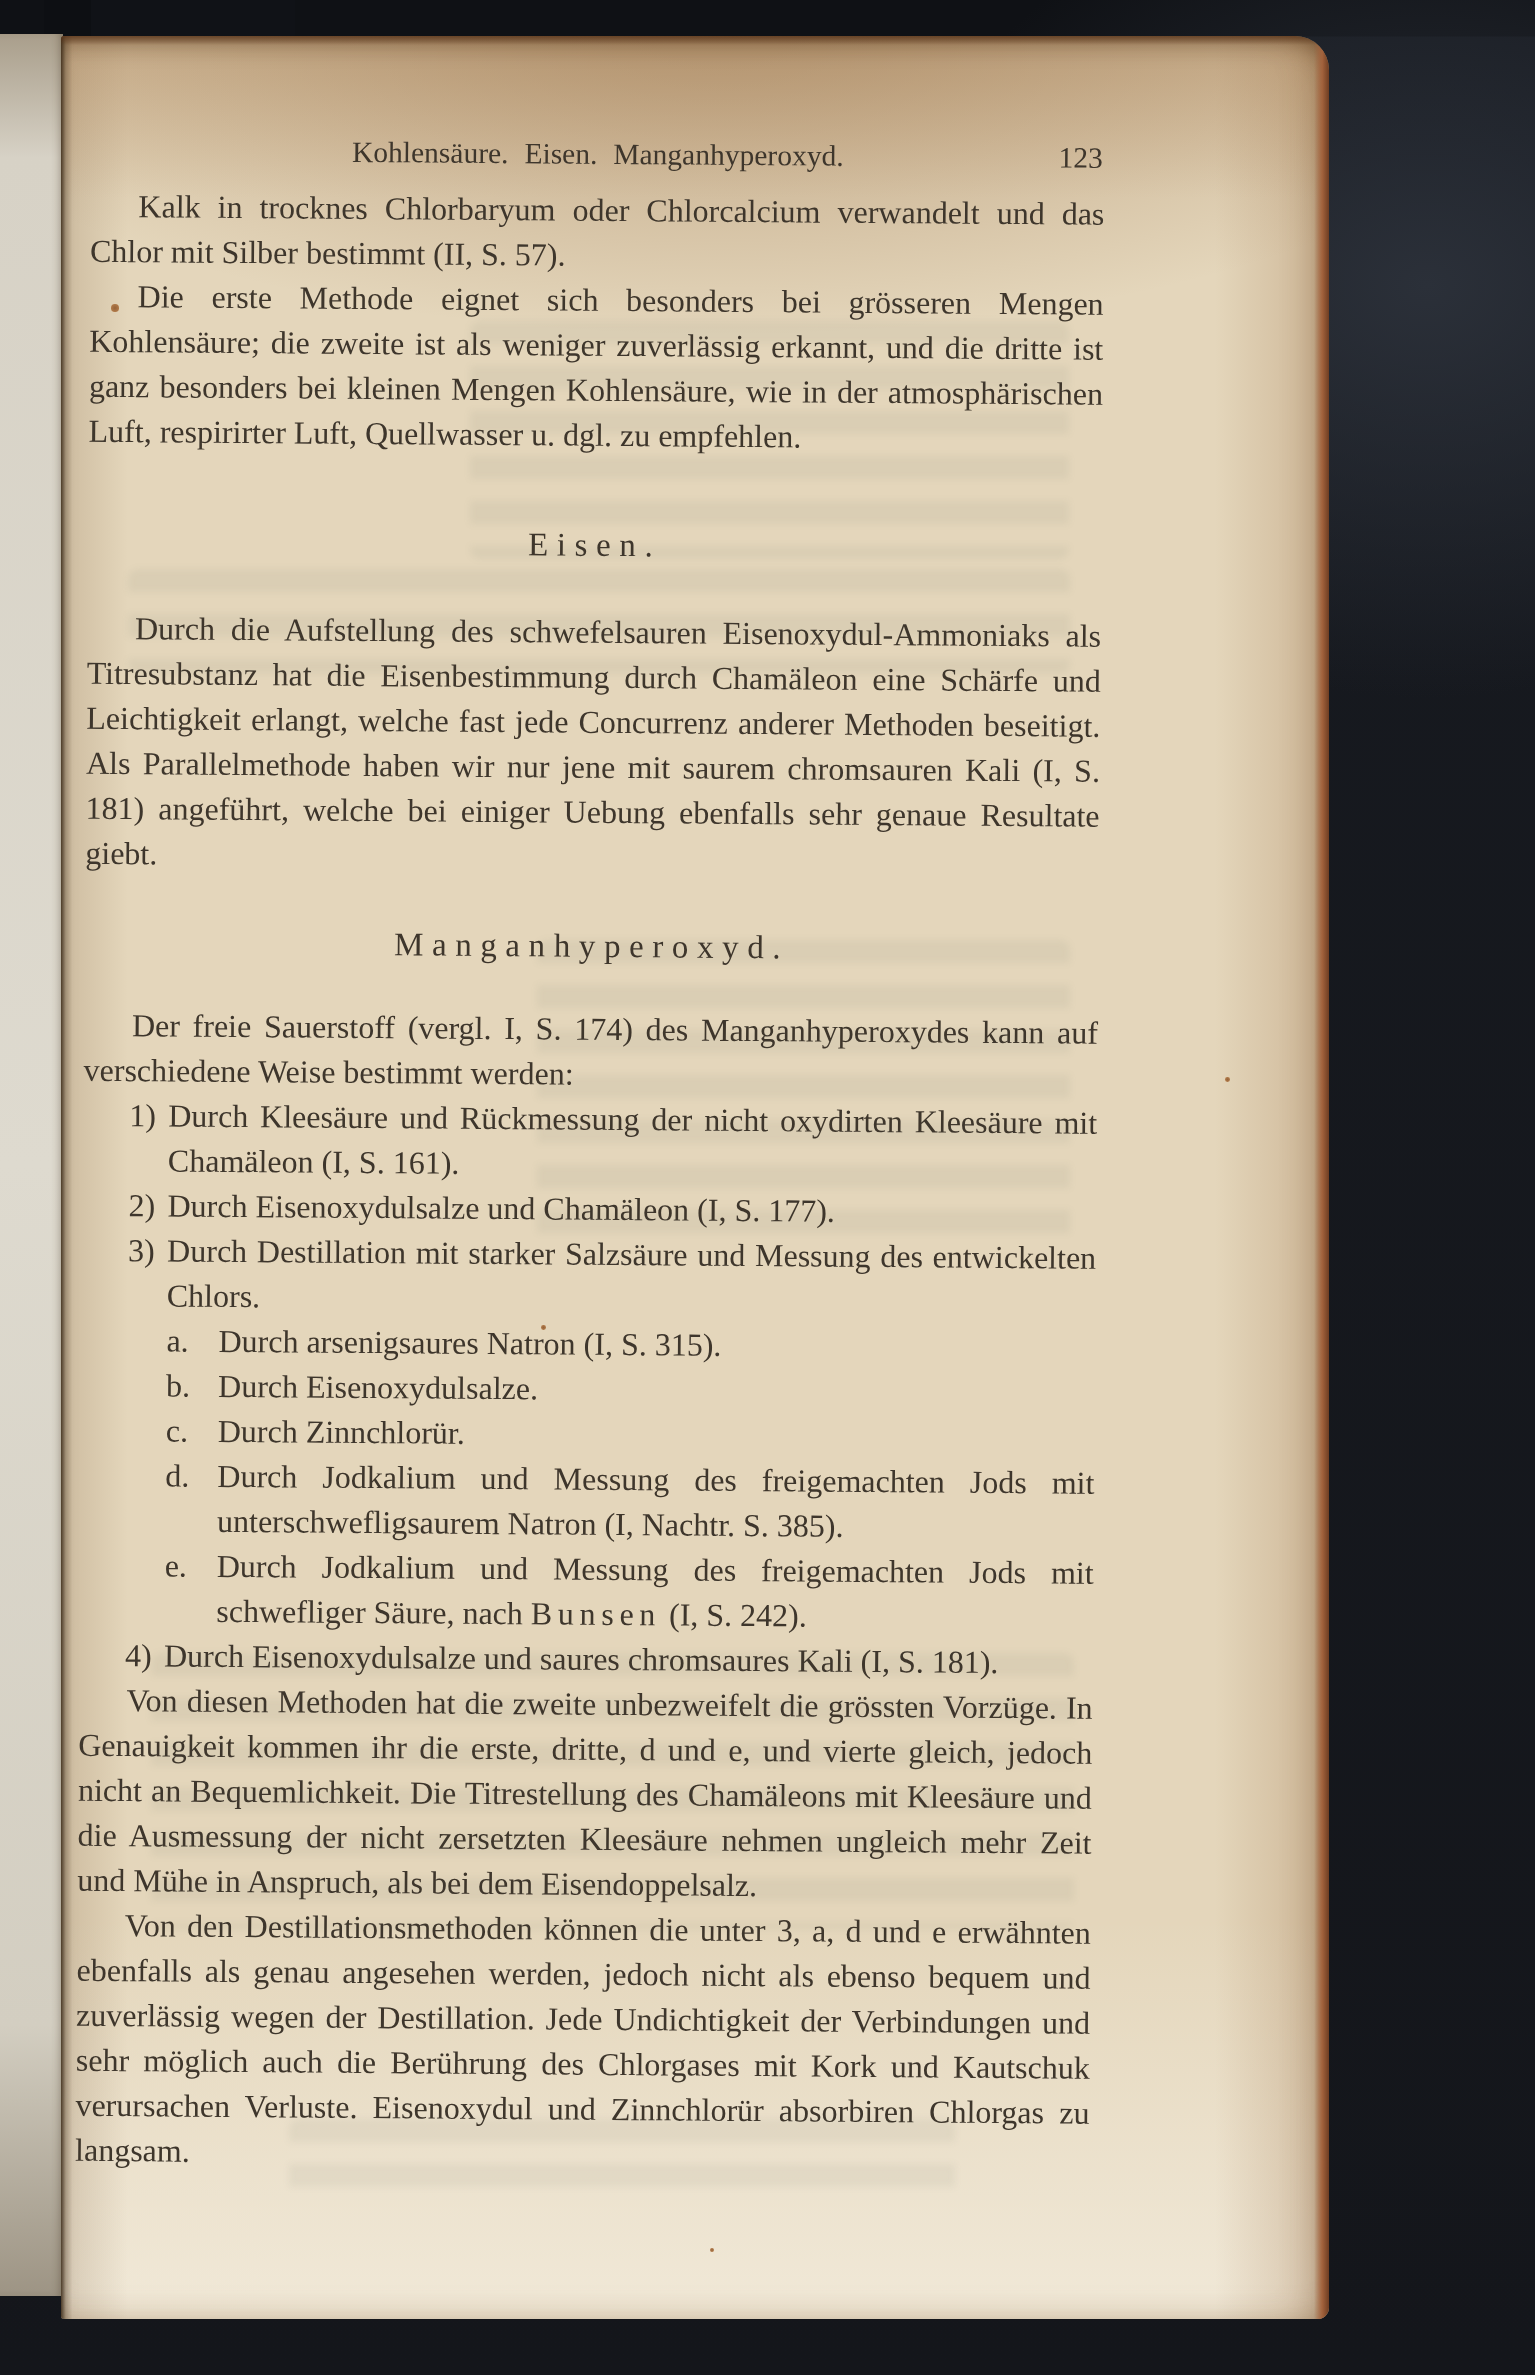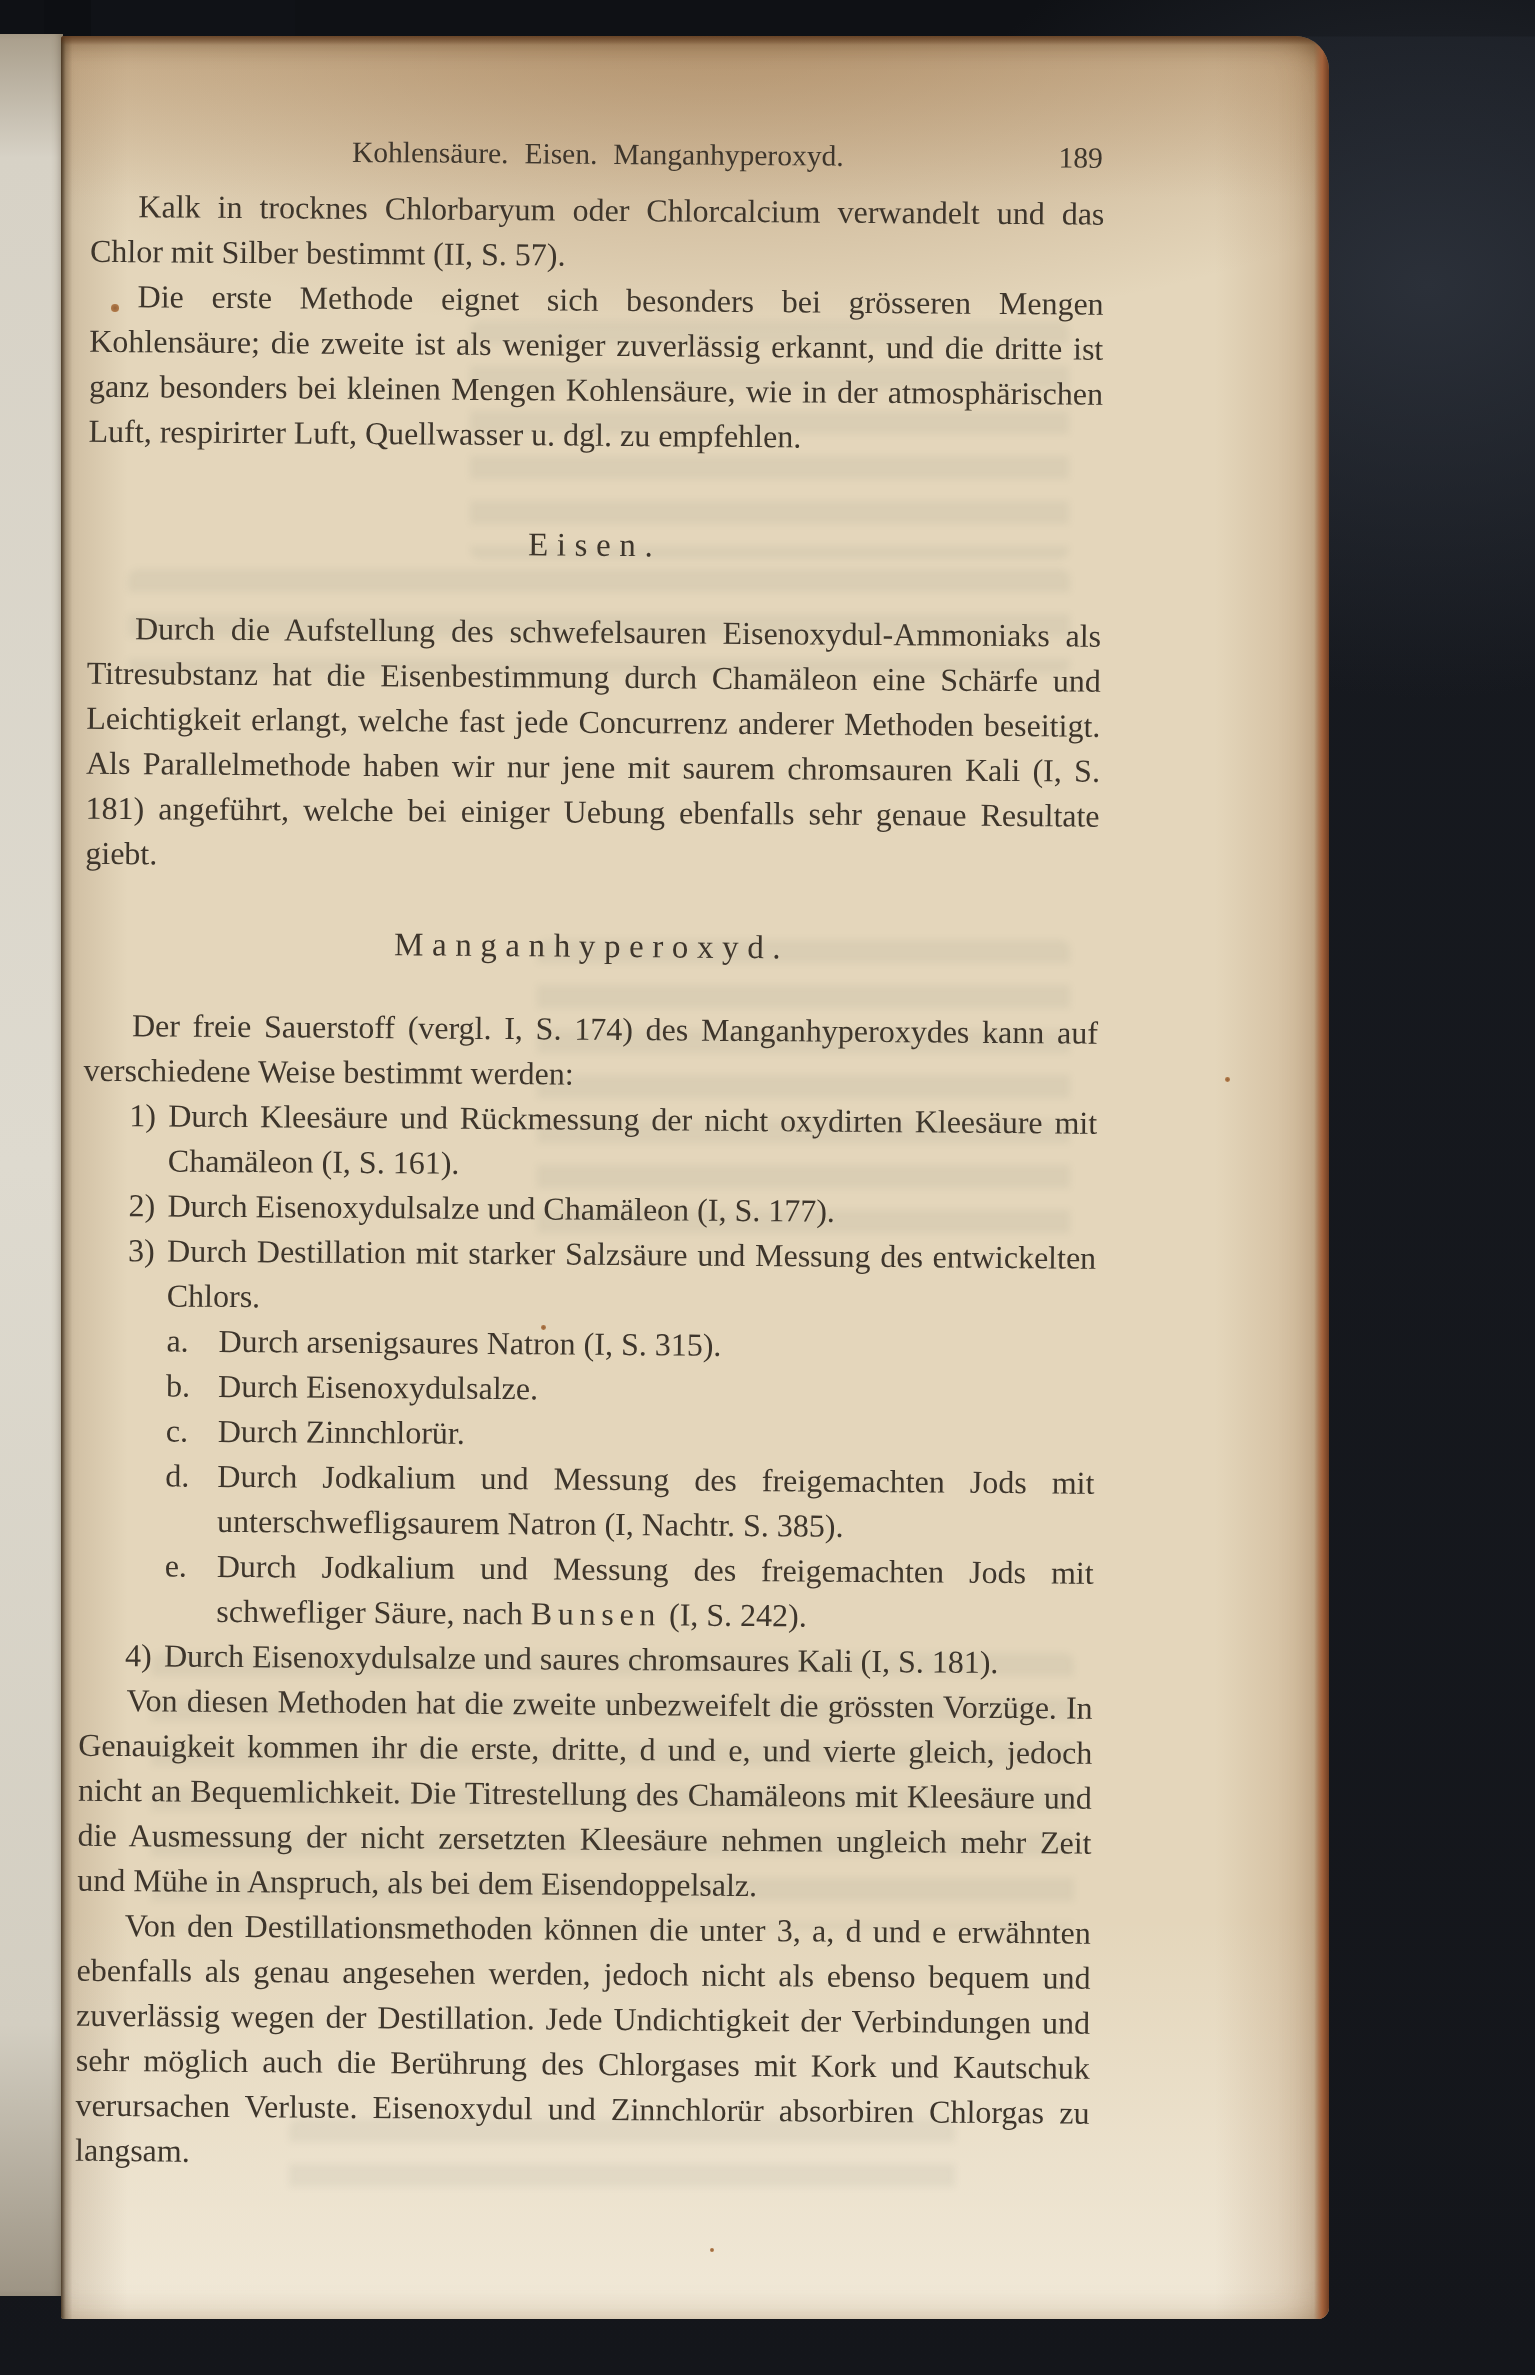--- a/index.html
+++ b/index.html
@@ -96,21 +96,21 @@
 
   <div class="speck s1"></div>
   <div class="speck s2"></div>
   <div class="speck s3"></div>
   <div class="speck s4"></div>
 
   <div class="text-col">
 
     <div class="running-header">
       <span>Kohlensäure. Eisen. Manganhyperoxyd.</span>
-      <span class="page-number">189</span>
+      <span class="page-number">123</span>
     </div>
 
     <p>Kalk in trocknes Chlorbaryum oder Chlorcalcium verwandelt und das Chlor mit Silber bestimmt (II, S. 57).</p>
     <p>Die erste Methode eignet sich besonders bei grösseren Mengen Kohlensäure; die zweite ist als weniger zuverlässig erkannt, und die dritte ist ganz besonders bei kleinen Mengen Kohlensäure, wie in der atmosphärischen Luft, respirirter Luft, Quellwasser u. dgl. zu empfehlen.</p>
 
     <div class="heading h-eisen">Eisen.</div>
 
     <p>Durch die Aufstellung des schwefelsauren Eisenoxydul-Ammoniaks als Titresubstanz hat die Eisenbestimmung durch Chamäleon eine Schärfe und Leichtigkeit erlangt, welche fast jede Concurrenz anderer Methoden beseitigt. Als Parallelmethode haben wir nur jene mit saurem chromsauren Kali (I, S. 181) angeführt, welche bei einiger Uebung ebenfalls sehr genaue Resultate giebt.</p>
 
     <div class="heading h-mangan">Manganhyperoxyd.</div>

